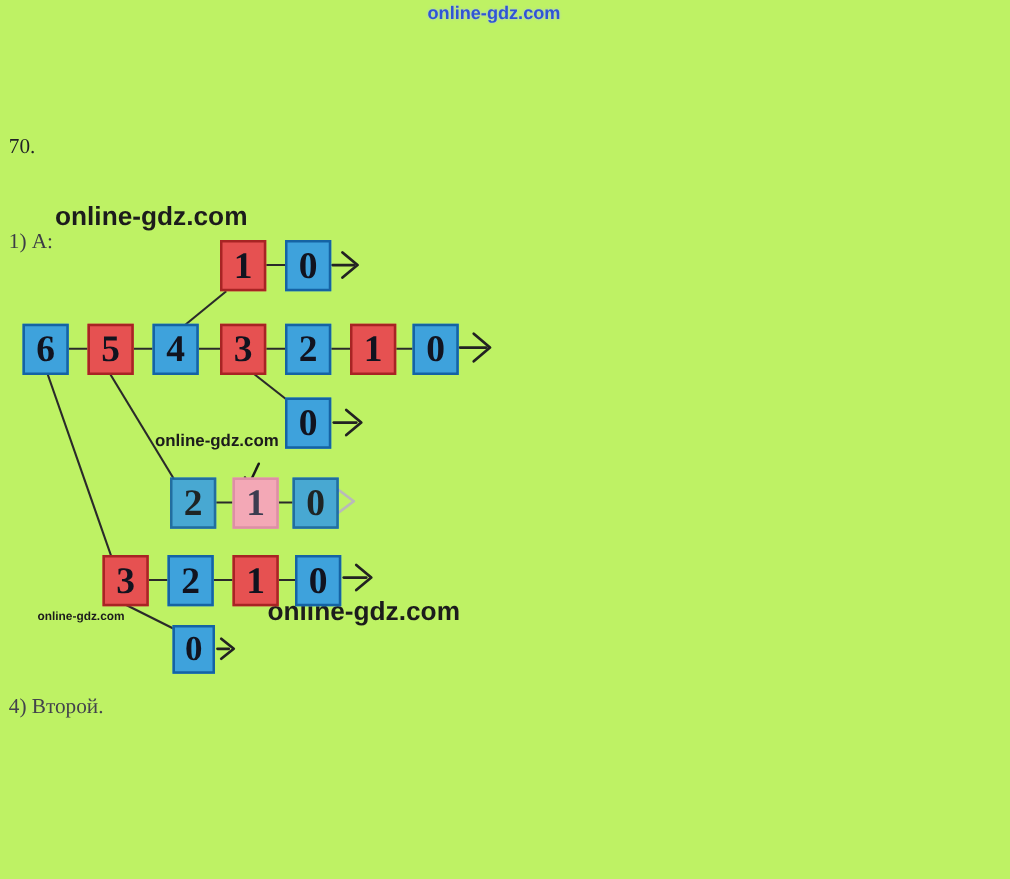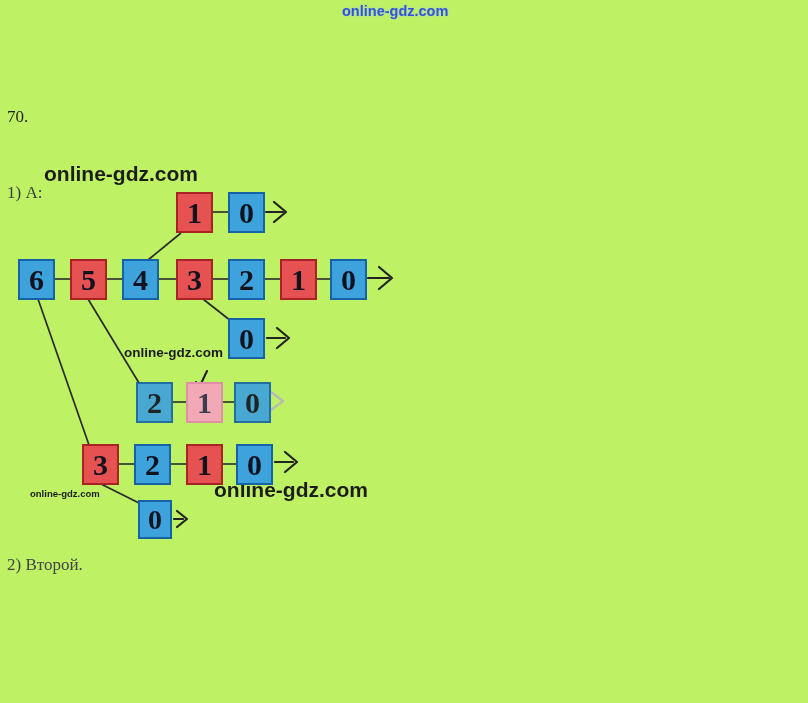--- a/index.html
+++ b/index.html
@@ -74,21 +74,21 @@
 <div class="page">
 
   <div class="wm wm-top">online-gdz.com</div>
   <div class="wm wm-1">online-gdz.com</div>
   <div class="wm wm-2">online-gdz.com</div>
   <div class="wm wm-3">online-gdz.com</div>
   <div class="wm wm-4">online-gdz.com</div>
 
   <div class="txt txt-number">70.</div>
   <div class="txt txt-part1">1) А:</div>
-  <div class="txt txt-part2">2) Второй.</div>
+  <div class="txt txt-part2">4) Второй.</div>
 
   <svg class="lines" viewBox="0 0 808 703">
     <g stroke="#2a2a2a" stroke-width="1.6" fill="none">
       <line x1="55" y1="279" x2="70" y2="279"></line>
       <line x1="107" y1="279" x2="122" y2="279"></line>
       <line x1="159" y1="279" x2="176" y2="279"></line>
       <line x1="213" y1="279" x2="228" y2="279"></line>
       <line x1="265" y1="279" x2="280" y2="279"></line>
       <line x1="317" y1="279" x2="330" y2="279"></line>
       <line x1="213" y1="212" x2="228" y2="212"></line>

